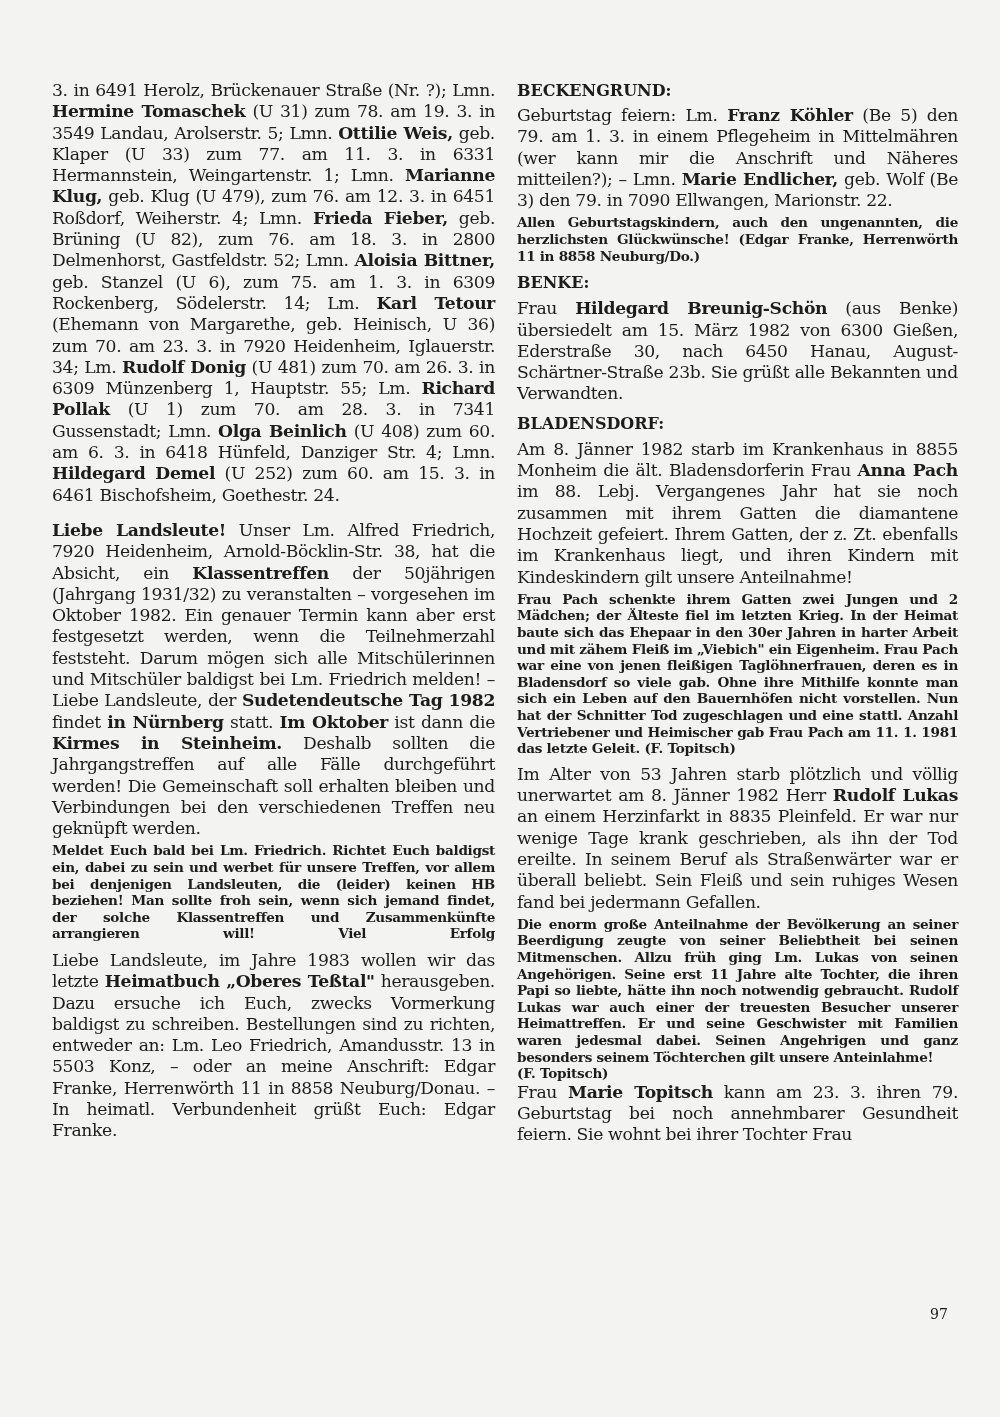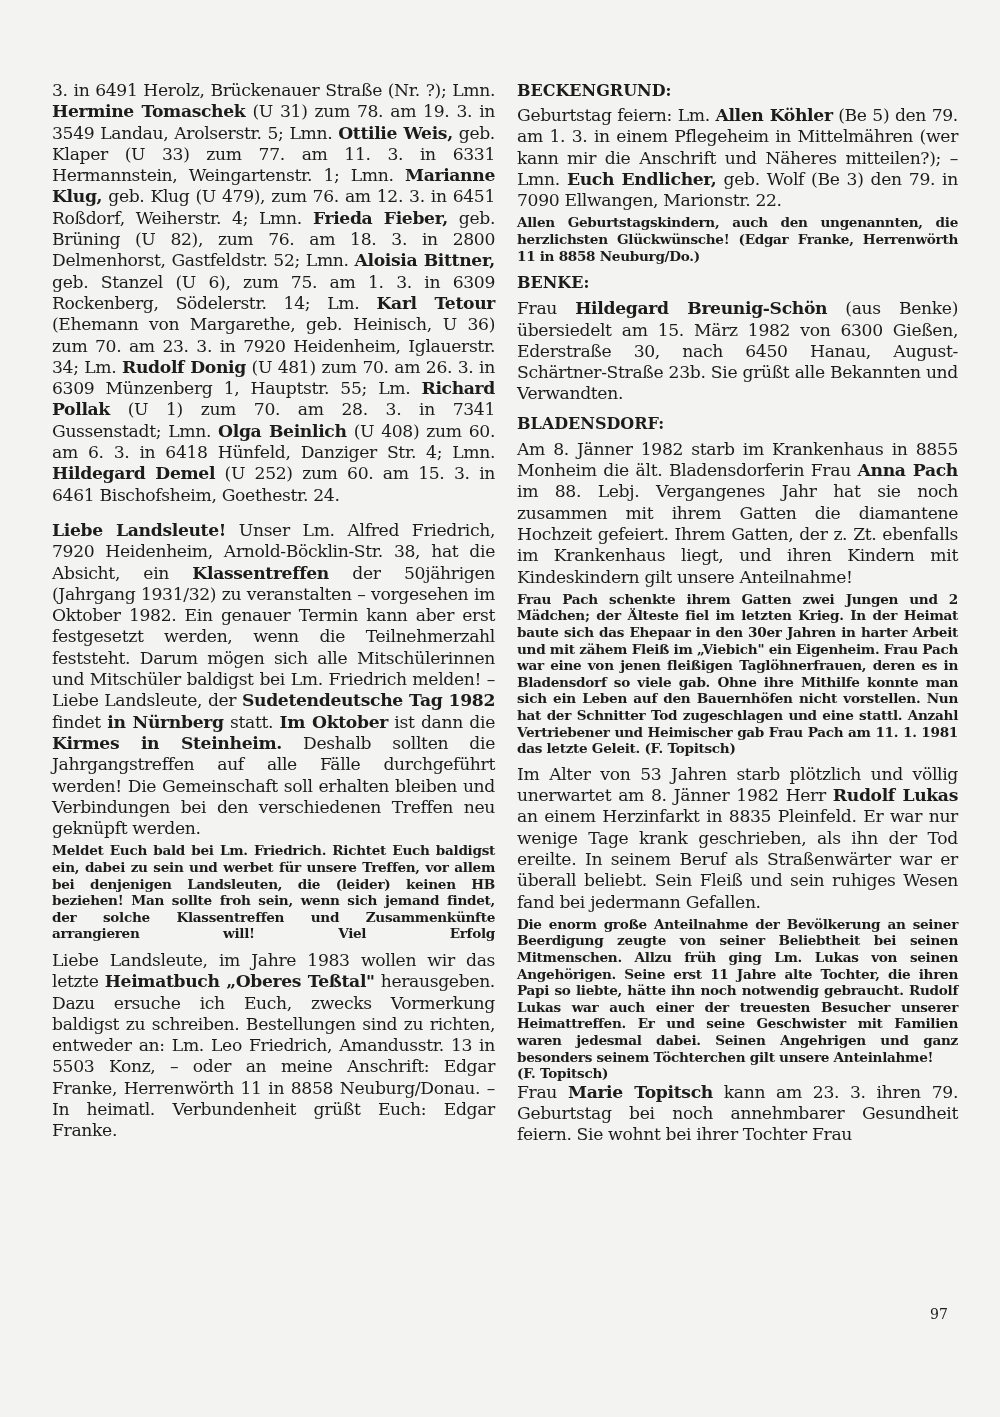--- a/index.html
+++ b/index.html
@@ -39,21 +39,21 @@
     <p class="big">3. in 6491 Herolz, Brückenauer Straße (Nr. ?); Lmn. <b>Hermine Tomaschek</b> (U 31) zum 78. am 19. 3. in 3549 Landau, Arolserstr. 5; Lmn. <b>Ottilie Weis,</b> geb. Klaper (U 33) zum 77. am 11. 3. in 6331 Hermannstein, Weingartenstr. 1; Lmn. <b>Marianne Klug,</b> geb. Klug (U 479), zum 76. am 12. 3. in 6451 Roßdorf, Weiherstr. 4; Lmn. <b>Frieda Fieber,</b> geb. Brüning (U 82), zum 76. am 18. 3. in 2800 Delmenhorst, Gastfeldstr. 52; Lmn. <b>Aloisia Bittner,</b> geb. Stanzel (U 6), zum 75. am 1. 3. in 6309 Rockenberg, Södelerstr. 14; Lm. <b>Karl Tetour</b> (Ehemann von Margarethe, geb. Heinisch, U 36) zum 70. am 23. 3. in 7920 Heidenheim, Iglauerstr. 34; Lm. <b>Rudolf Donig</b> (U 481) zum 70. am 26. 3. in 6309 Münzenberg 1, Hauptstr. 55; Lm. <b>Richard Pollak</b> (U 1) zum 70. am 28. 3. in 7341 Gussenstadt; Lmn. <b>Olga Beinlich</b> (U 408) zum 60. am 6. 3. in 6418 Hünfeld, Danziger Str. 4; Lmn. <b>Hildegard Demel</b> (U 252) zum 60. am 15. 3. in 6461 Bischofsheim, Goethestr. 24.</p>
 
     <p class="big" style="margin-top:14px"><b>Liebe Landsleute!</b> Unser Lm. Alfred Friedrich, 7920 Heidenheim, Arnold-Böcklin-Str. 38, hat die Absicht, ein <b>Klassentreffen</b> der 50jährigen (Jahrgang 1931/32) zu veranstalten – vorgesehen im Oktober 1982. Ein genauer Termin kann aber erst festgesetzt werden, wenn die Teilnehmerzahl feststeht. Darum mögen sich alle Mitschülerinnen und Mitschüler baldigst bei Lm. Friedrich melden! – Liebe Landsleute, der <b>Sudetendeutsche Tag 1982</b> findet <b>in Nürnberg</b> statt. <b>Im Oktober</b> ist dann die <b>Kirmes in Steinheim.</b> Deshalb sollten die Jahrgangstreffen auf alle Fälle durchgeführt werden! Die Gemeinschaft soll erhalten bleiben und Verbindungen bei den verschiedenen Treffen neu geknüpft werden.</p>
     <p class="small gap-s" style="text-align-last: justify;">Meldet Euch bald bei Lm. Friedrich. Richtet Euch baldigst ein, dabei zu sein und werbet für unsere Treffen, vor allem bei denjenigen Landsleuten, die (leider) keinen HB beziehen! Man sollte froh sein, wenn sich jemand findet, der solche Klassentreffen und Zusammenkünfte arrangieren will! Viel Erfolg</p>
 
     <p class="big" style="margin-top:8px">Liebe Landsleute, im Jahre 1983 wollen wir das letzte <b>Heimatbuch „Oberes Teßtal"</b> herausgeben. Dazu ersuche ich Euch, zwecks Vormerkung baldigst zu schreiben. Bestellungen sind zu richten, entweder an: Lm. Leo Friedrich, Amandusstr. 13 in 5503 Konz, – oder an meine Anschrift: Edgar Franke, Herrenwörth 11 in 8858 Neuburg/Donau. – In heimatl. Verbundenheit grüßt Euch: Edgar Franke.</p>
   </div>
 
   <div class="col right">
     <h2>BECKENGRUND:</h2>
-    <p class="big" style="margin-top:3px">Geburtstag feiern: Lm. <b>Allen Köhler</b> (Be 5) den 79. am 1. 3. in einem Pflegeheim in Mittelmähren (wer kann mir die Anschrift und Näheres mitteilen?); – Lmn. <b>Euch Endlicher,</b> geb. Wolf (Be 3) den 79. in 7090 Ellwangen, Marionstr. 22.</p>
+    <p class="big" style="margin-top:3px">Geburtstag feiern: Lm. <b>Franz Köhler</b> (Be 5) den 79. am 1. 3. in einem Pflegeheim in Mittelmähren (wer kann mir die Anschrift und Näheres mitteilen?); – Lmn. <b>Marie Endlicher,</b> geb. Wolf (Be 3) den 79. in 7090 Ellwangen, Marionstr. 22.</p>
     <p class="small gap-s">Allen Geburtstagskindern, auch den ungenannten, die herzlichsten Glückwünsche! (Edgar Franke, Herrenwörth 11 in 8858 Neuburg/Do.)</p>
 
     <h2 class="h-gap">BENKE:</h2>
     <p class="big">Frau <b>Hildegard Breunig-Schön</b> (aus Benke) übersiedelt am 15. März 1982 von 6300 Gießen, Ederstraße 30, nach 6450 Hanau, August-Schärtner-Straße 23b. Sie grüßt alle Bekannten und Verwandten.</p>
 
     <h2 class="h-gap">BLADENSDORF:</h2>
     <p class="big">Am 8. Jänner 1982 starb im Krankenhaus in 8855 Monheim die ält. Bladensdorferin Frau <b>Anna Pach</b> im 88. Lebj. Vergangenes Jahr hat sie noch zusammen mit ihrem Gatten die diamantene Hochzeit gefeiert. Ihrem Gatten, der z. Zt. ebenfalls im Krankenhaus liegt, und ihren Kindern mit Kindeskindern gilt unsere Anteilnahme!</p>
     <p class="small gap-s">Frau Pach schenkte ihrem Gatten zwei Jungen und 2 Mädchen; der Älteste fiel im letzten Krieg. In der Heimat baute sich das Ehepaar in den 30er Jahren in harter Arbeit und mit zähem Fleiß im „Viebich" ein Eigenheim. Frau Pach war eine von jenen fleißigen Taglöhnerfrauen, deren es in Bladensdorf so viele gab. Ohne ihre Mithilfe konnte man sich ein Leben auf den Bauernhöfen nicht vorstellen. Nun hat der Schnitter Tod zugeschlagen und eine stattl. Anzahl Vertriebener und Heimischer gab Frau Pach am 11. 1. 1981 das letzte Geleit.   (F. Topitsch)</p>
 
     <p class="big" style="margin-top:7px">Im Alter von 53 Jahren starb plötzlich und völlig unerwartet am 8. Jänner 1982 Herr <b>Rudolf Lukas</b> an einem Herzinfarkt in 8835 Pleinfeld. Er war nur wenige Tage krank geschrieben, als ihn der Tod ereilte. In seinem Beruf als Straßenwärter war er überall beliebt. Sein Fleiß und sein ruhiges Wesen fand bei jedermann Gefallen.</p>

